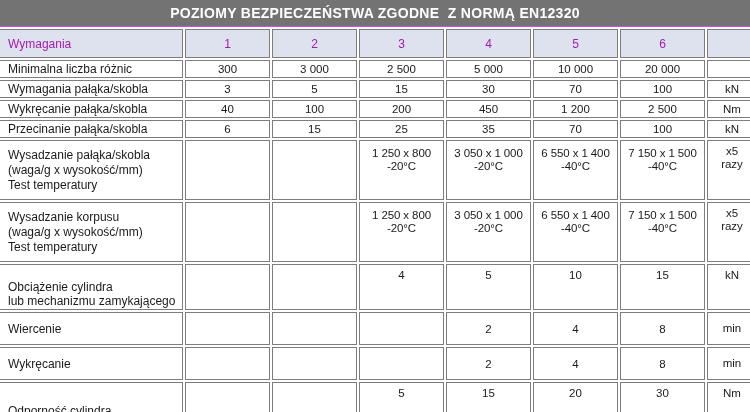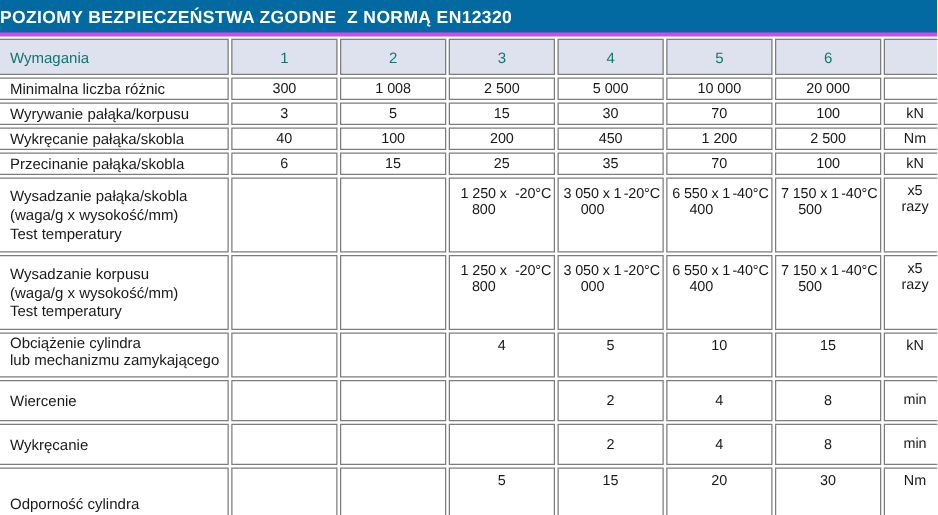--- a/index.html
+++ b/index.html
@@ -1,49 +1,49 @@
 <!DOCTYPE html>
 <html lang="pl"><head>
 <meta charset="utf-8">
 <style>
   html,body{margin:0;padding:0;background:#fff;}
   .page{
     width:750px;height:412px;overflow:hidden;position:relative;background:#fff;
     font-family:"Liberation Sans", sans-serif;color:#1a1a1a;
   }
   .title-bar{
-    height:26px;line-height:27px;background:#0369a1;border-bottom:3px solid #d946ef;
-    color:#ffffff;font-weight:bold;font-size:14px;
+    height:26px;line-height:27px;background:#737373;border-bottom:1px solid #d946ef;
+    color:#ffffff;font-weight:bold;font-size:14px;text-align:center;
     letter-spacing:.3px;white-space:pre;
   }
   table.spec{
     border-collapse:separate;border-spacing:2px;table-layout:fixed;
     width:762px;margin-left:-3px;
   }
   .spec th,.spec td{
     box-sizing:border-box;border:1px solid #7d7d7d;background:#fff;
     font-size:11.5px;text-align:center;vertical-align:middle;padding:1px 2px;
     overflow:hidden;
   }
   .spec th{
-    background:#dde2ee;color:#0f766e;font-weight:normal;font-size:12px;height:29px;
+    background:#dde2ee;color:#a21caf;font-weight:normal;font-size:12px;height:29px;
   }
   .spec .lbl{text-align:left;padding-left:8px;padding-right:4px;font-size:12px;}
   .l{display:block;line-height:14px;}
   .r26 td{height:16px;}
   .r23 td{height:33px;}
   .r36 td{height:36px;vertical-align:top;padding-top:4px;}
-  .r36 td.lbl{padding-top:0;}
+  .r36 td.lbl{padding-top:15px;}
   .r35 td{height:35px;vertical-align:top;padding-top:4px;}
   .r35 td.lbl{padding-top:21px;}
   .tall td{height:60px;}
   .tall td.lbl .l{line-height:15px;}
   .tall td.unit{vertical-align:top;padding-top:4px;}
   .dcell{
-    display:flex;flex-direction:row;
+    display:flex;flex-direction:column;
     height:46px;margin:1px 0 2px;
   }
   .dcell span{display:block;line-height:13px;letter-spacing:-0.1px;}
   .unit .l{line-height:13px;}
 </style>
 </head>
 <body>
 
 <div class="page">
   <div class="title-bar">POZIOMY BEZPIECZEŃSTWA ZGODNE  Z NORMĄ EN12320</div>
@@ -71,33 +71,33 @@
         <th></th>
       </tr>
     </thead>
     <tbody>
 
       <tr class="r26">
         <td class="lbl">
             <span class="l">Minimalna liczba różnic</span>
           </td>
         <td><span>300</span></td>
-        <td><span>1 008</span></td>
+        <td><span>3 000</span></td>
         <td><span>2 500</span></td>
         <td><span>5 000</span></td>
         <td><span>10 000</span></td>
         <td><span>20 000</span></td>
         <td class="unit">
             <span class="l"></span>
           </td>
       </tr>
 
       <tr class="r26">
         <td class="lbl">
-            <span class="l">Wyrywanie pałąka/korpusu</span>
+            <span class="l">Wymagania pałąka/skobla</span>
           </td>
         <td><span>3</span></td>
         <td><span>5</span></td>
         <td><span>15</span></td>
         <td><span>30</span></td>
         <td><span>70</span></td>
         <td><span>100</span></td>
         <td class="unit">
             <span class="l">kN</span>
           </td>

